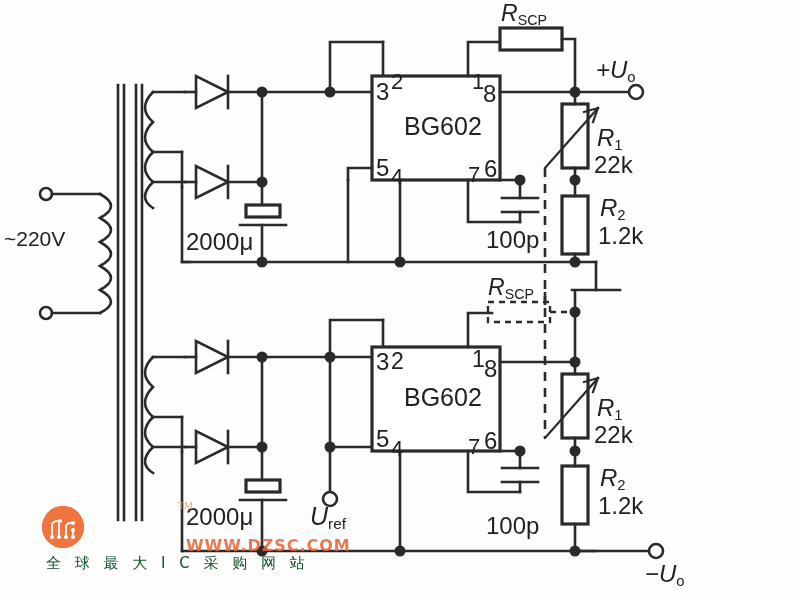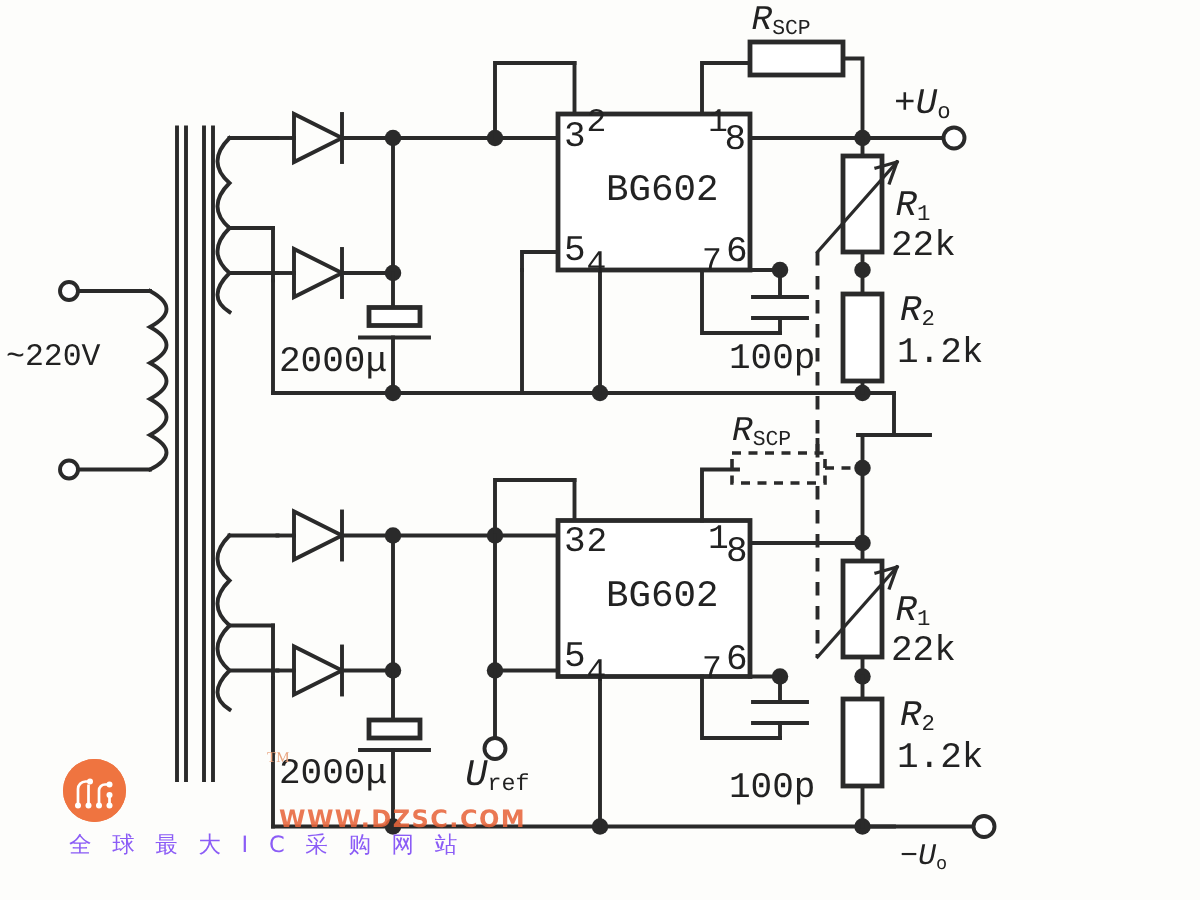--- a/index.html
+++ b/index.html
@@ -1,26 +1,26 @@
 <!DOCTYPE html>
 <html><head>
 <meta charset="utf-8">
 <style>
   html,body{margin:0;padding:0;background:#fff;}
   body{width:800px;height:600px;overflow:hidden;
        font-family:"Liberation Serif",serif;color:#1a1a1a;}
   #stage{position:relative;width:800px;height:600px;background:#fdfdfb;}
   svg{position:absolute;left:0;top:0;}
-  .lbl{position:absolute;white-space:nowrap;font-family:Liberation Mono, monospace;
+  .lbl{position:absolute;white-space:nowrap;font-family:Liberation Sans, sans-serif;
        color:#222;line-height:1;}
   .ital{font-style:italic;}
   .sub{font-size:.62em;vertical-align:-0.25em;font-style:normal;}
   .wm{position:absolute;pointer-events:none;}
   .wm-main{font-family:"DejaVu Sans",sans-serif;font-weight:bold;color:#e8663c;}
-  .wm-sub{font-family:"DejaVu Sans",sans-serif;color:#8b5cf6;letter-spacing:.30em;}
+  .wm-sub{font-family:"DejaVu Sans",sans-serif;color:#14532d;letter-spacing:.30em;}
   .wm-url{font-family:"DejaVu Sans",sans-serif;color:#e8663c;letter-spacing:.06em;font-weight:bold;text-align:center;}
   .wm-tm{font-family:Liberation Serif, serif;color:#e8a27c;}
   .logo{position:absolute;border-radius:50%;background:#ef7440;}
 </style>
 </head>
 <body>
 
 <div id="stage">
 
   <svg width="800" height="600" viewBox="0 0 800 600">
@@ -333,21 +333,21 @@
   </div>
   <div class="lbl" style="left:594px;top:423px;font-size:24px;">22k</div>
 
   <div class="lbl" style="left:600px;top:466px;font-size:24px;">
     <span class="ital">R</span><span class="sub">2</span>
   </div>
   <div class="lbl" style="left:598px;top:494px;font-size:24px;">1.2k</div>
 
   <div class="lbl" style="left:486px;top:514px;font-size:24px;">100p</div>
 
-  <div class="lbl" style="left:600px;top:562px;font-size:20px;">
+  <div class="lbl" style="left:645px;top:562px;font-size:24px;">
     <span class="ital">−U</span><span class="sub">o</span>
   </div>
 
   <div class="logo" style="left:42px;top:506px;width:42px;height:42px;">
     <svg width="42" height="42" viewBox="0 0 42 42">
       <circle cx="21" cy="21" r="21" fill="#ef7440"></circle>
       <g stroke="#ffffff" stroke-width="1.8" fill="none">
         <path d="M10 31 V20 a5 5 0 0 1 5-5 h3"></path>
         <path d="M17 31 V17"></path>
         <path d="M24 31 V21 a4 4 0 0 1 4-4 h3"></path>

